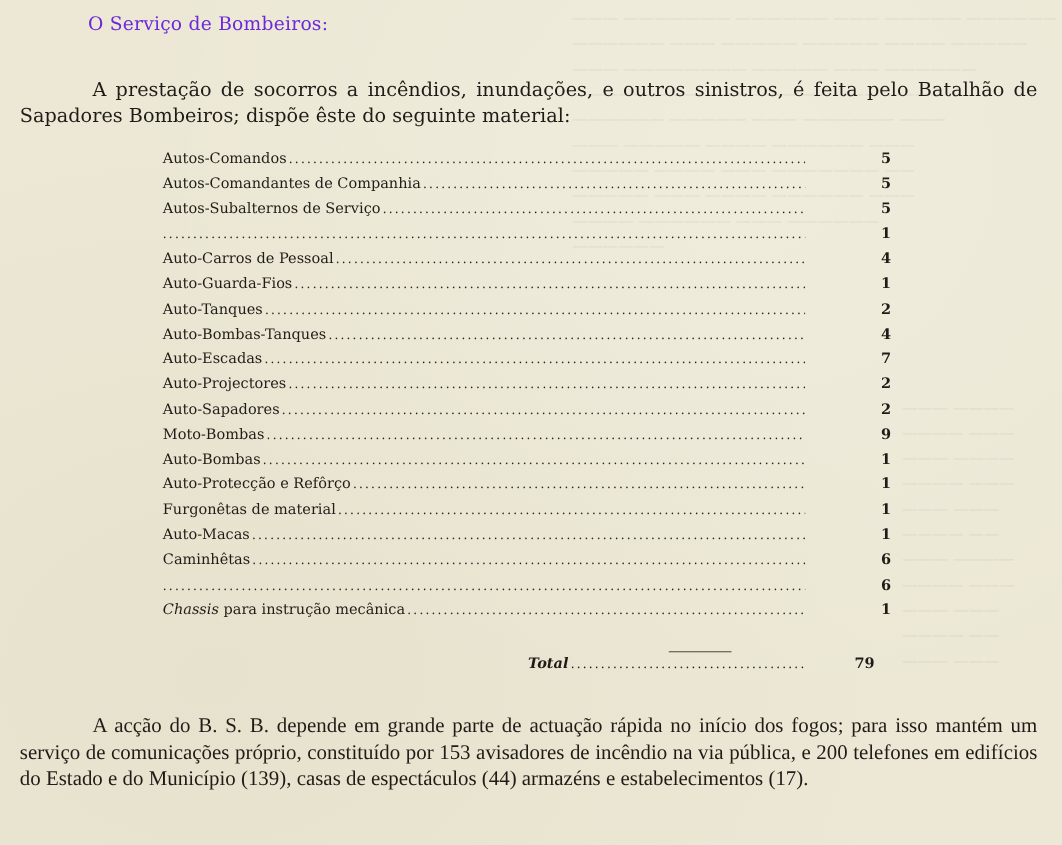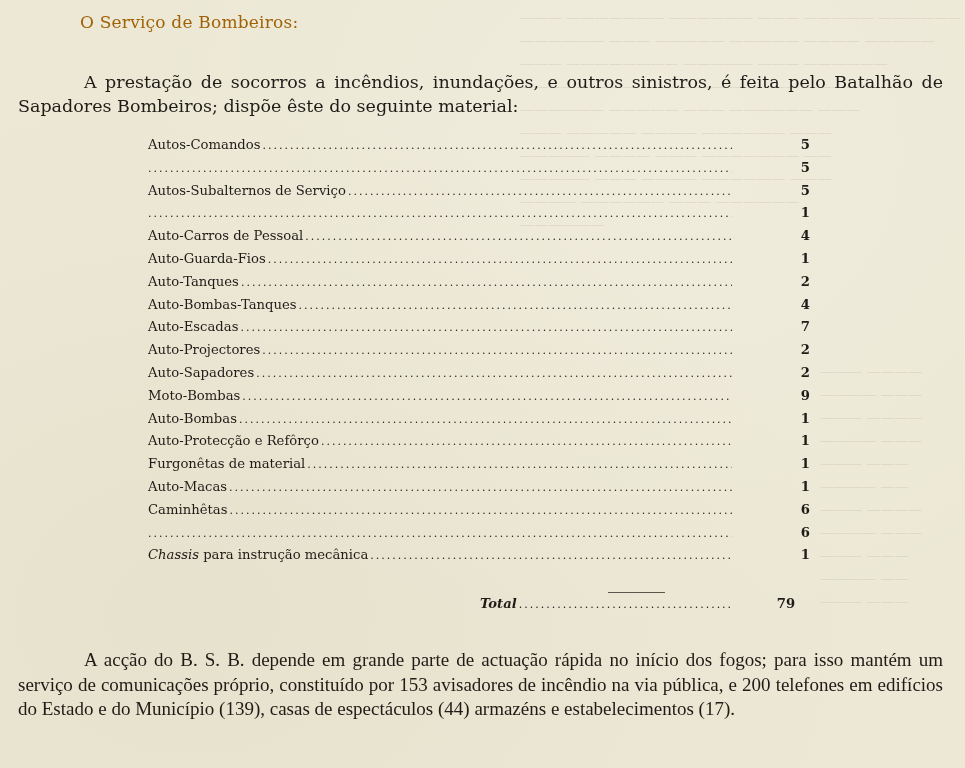--- a/index.html
+++ b/index.html
@@ -16,21 +16,21 @@
         radial-gradient(ellipse at 70% 20%, rgba(255,255,255,0.18), transparent 60%),
         radial-gradient(ellipse at 20% 80%, rgba(200,190,160,0.15), transparent 60%),
         #ece8d5;
     }
     .ghost {
       position: absolute; color: rgba(120,115,100,0.13);
       font-size: 14px; line-height: 23px; white-space: nowrap; overflow: hidden;
     }
     .heading {
       position: absolute; left: 80px; top: 12px;
-      font-size: 17px; color: #a16207; letter-spacing: 0.2px;
+      font-size: 17px; color: #6d28d9; letter-spacing: 0.2px;
     }
     .para {
       position: absolute; left: 18px; width: 925px;
       font-size: 17.5px; line-height: 24px; text-align: justify;
     }
     .para1 { top: 70px; }
     .para1 .indent { padding-left: 66px; }
     .table {
       position: absolute; left: 148px; top: 137px; width: 672px;
       font-size: 13.2px;
@@ -94,20 +94,21 @@
 </div>
 
 <div class="table" id="equip">
     <div class="row">
       <span class="label">Autos-Comandos</span>
       <span class="dots"></span>
       <span class="count-space"></span>
       <span class="count">5</span>
     </div>
     <div class="row">
+      <span class="label">Autos-Comandantes de Companhia</span>
       <span class="dots"></span>
       <span class="count-space"></span>
       <span class="count">5</span>
     </div>
     <div class="row">
       <span class="label">Autos-Subalternos de Serviço</span>
       <span class="dots"></span>
       <span class="count-space"></span>
       <span class="count">5</span>
     </div>

